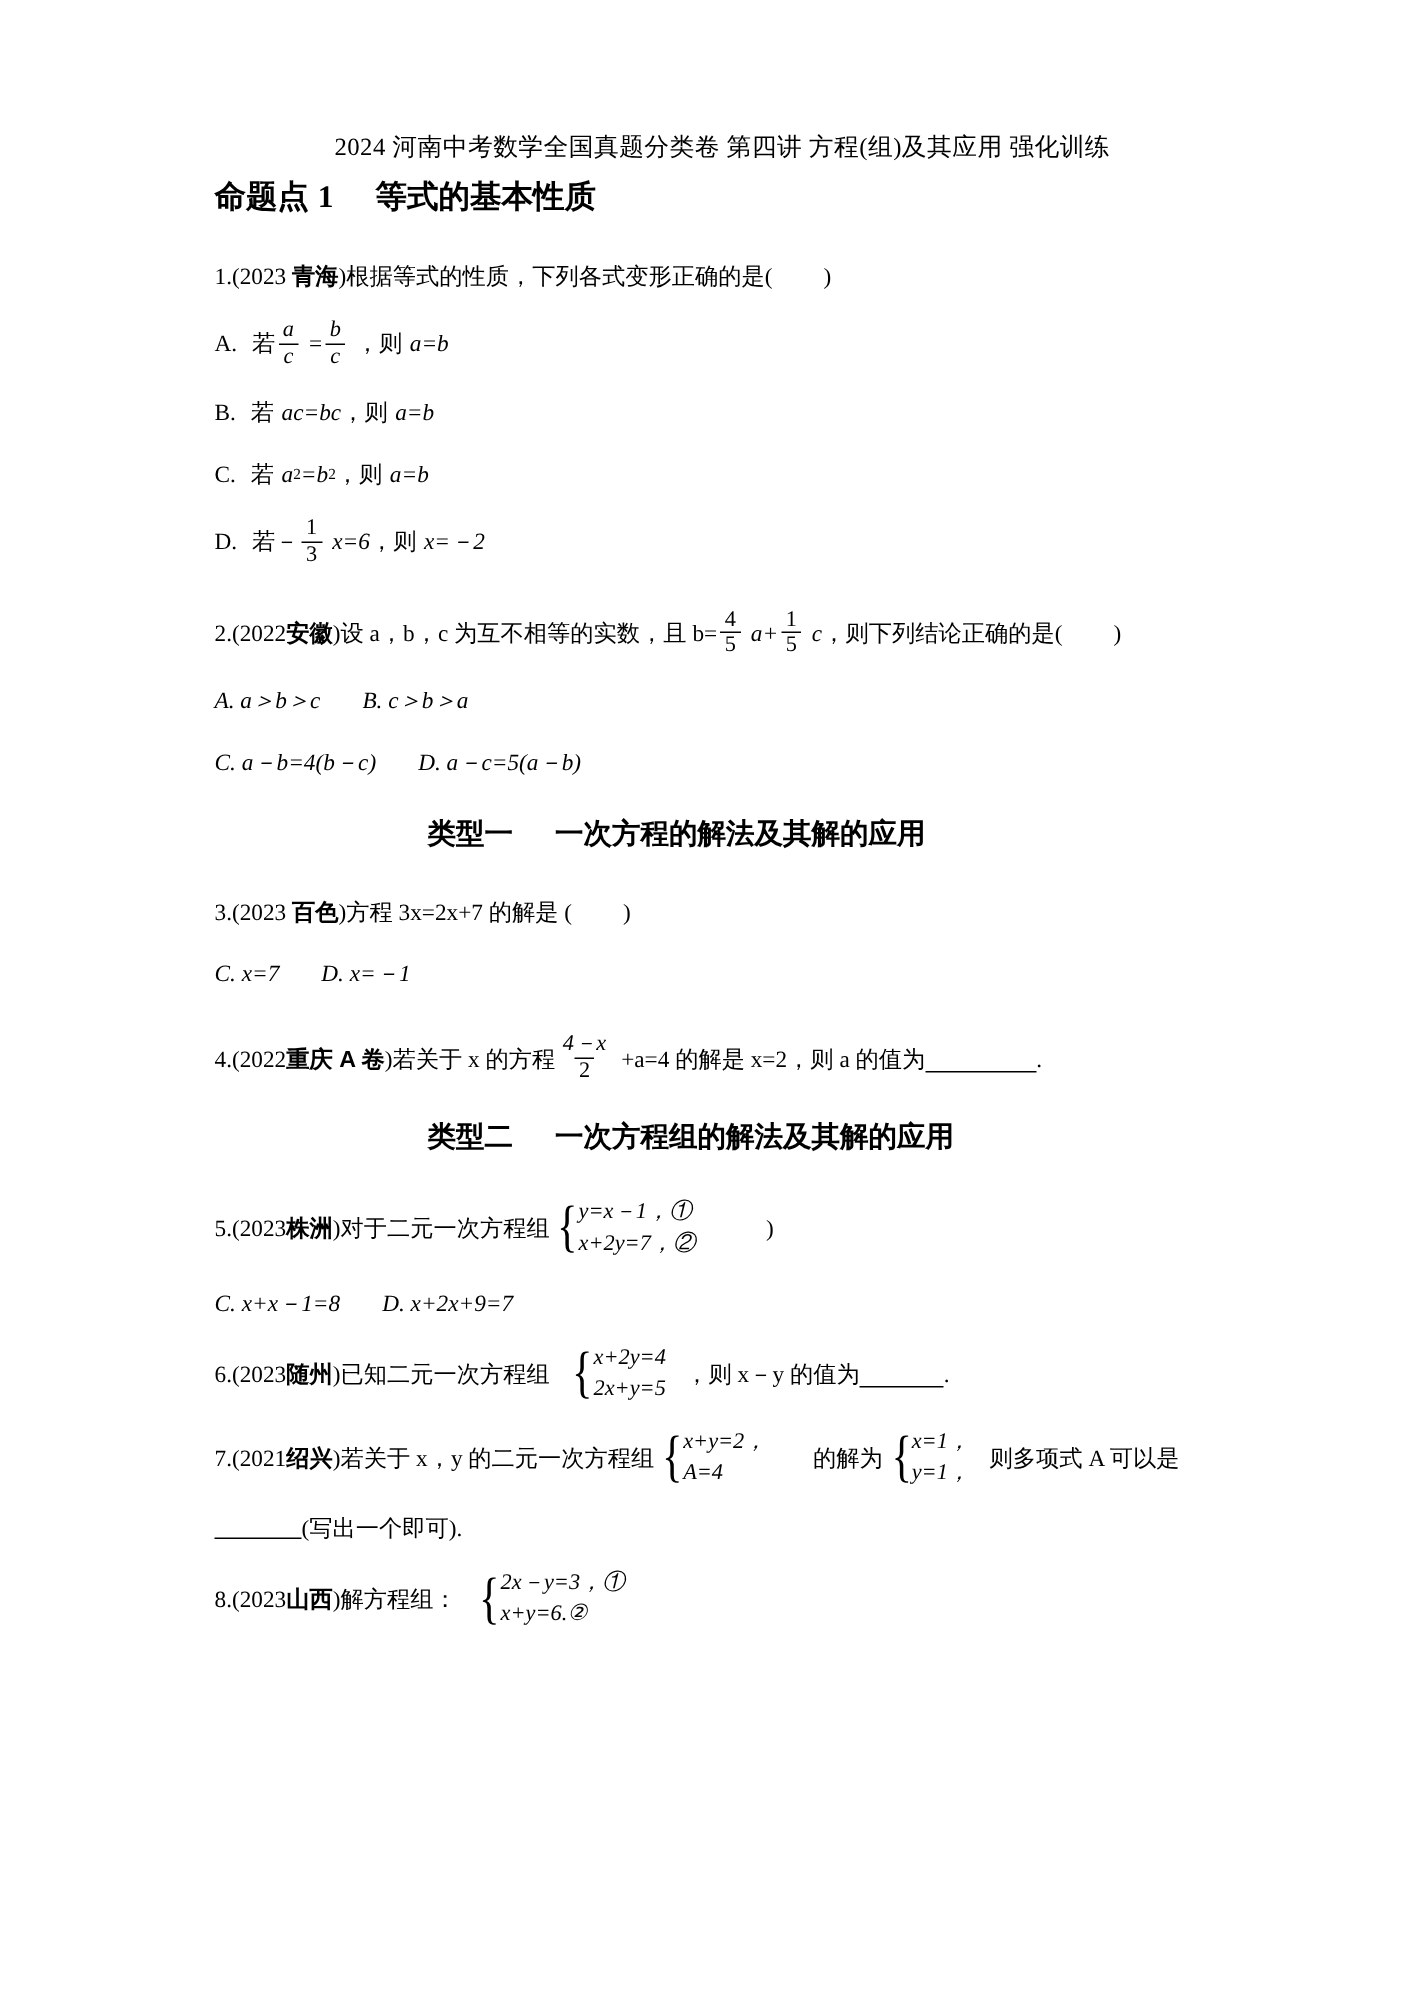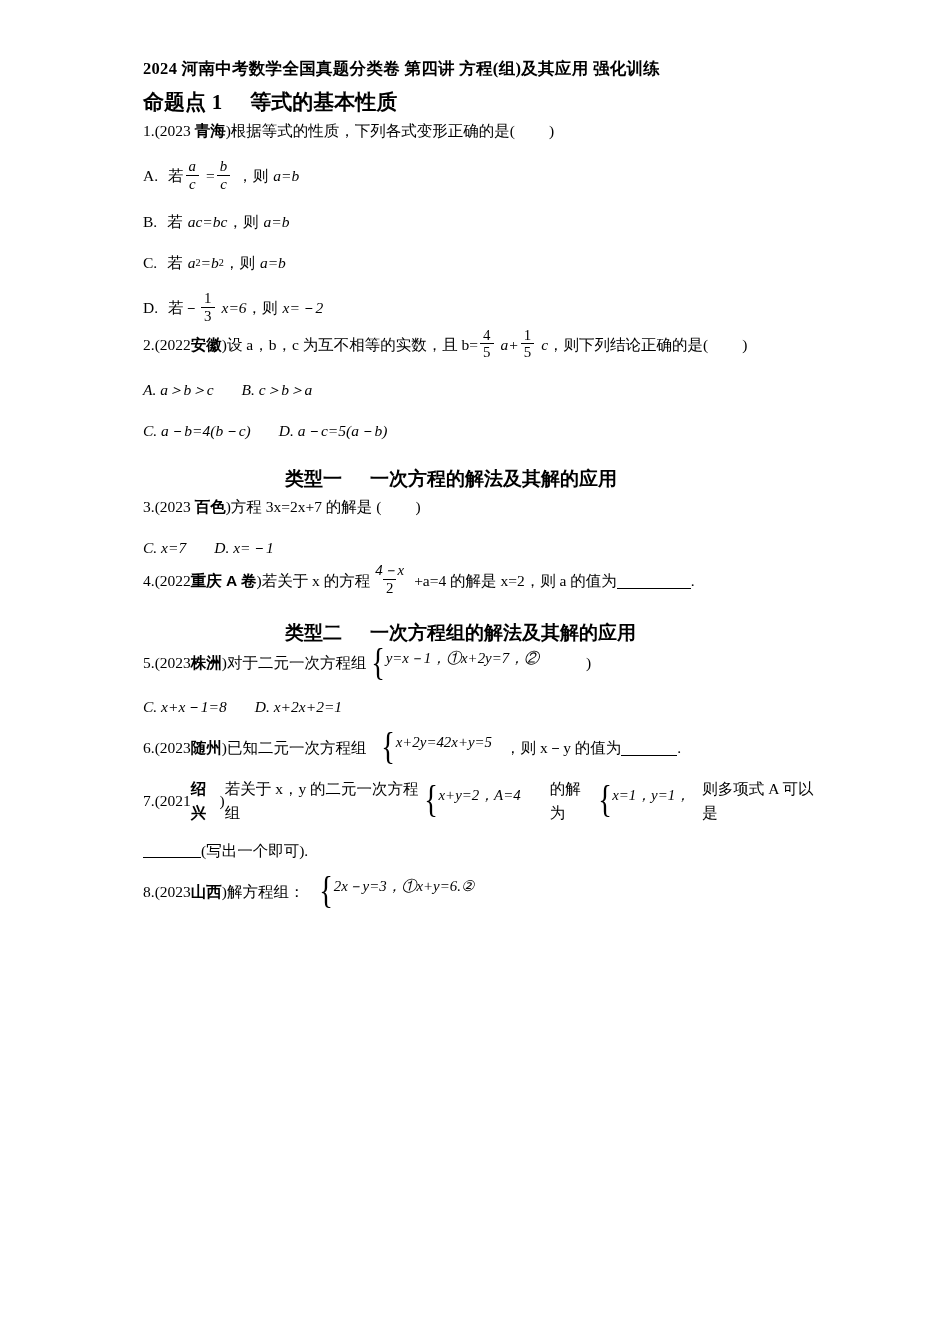--- a/index.html
+++ b/index.html
@@ -18,26 +18,26 @@
     position: relative;
     width: 950px;
     height: 1344px;
     box-sizing: border-box;
     padding: 0 130px 0 143px;
     overflow: hidden;
   }
 
   
   .doc-title {
-    text-align: left;
+    text-align: center;
     font-family: "Liberation Serif", "DejaVu Serif", serif;
-    font-weight: bold;
+    font-weight: normal;
     font-size: 16.5px;
     letter-spacing: .3px;
-    padding-top: 59px;
+    padding-top: 88px;
     line-height: 1.2;
   }
   .point-heading {
     font-family: "Liberation Sans", "DejaVu Sans", sans-serif;
     font-weight: bold;
     font-size: 21px;
     margin-top: 10px;
     line-height: 1.25;
     white-space: pre;
   }
@@ -52,21 +52,21 @@
     margin-top: 24px;
     padding-left: 142px;
     line-height: 1.25;
     white-space: pre;
   }
 
   
   .q {
     font-size: 15.5px;
     line-height: 1.55;
-    margin-top: 4px;
+    margin-top: 28px;
   }
   .q.tight { margin-top: 14px; }
   .opts {
     font-size: 15.5px;
     line-height: 1.55;
     margin-top: 17px;
   }
   .line-row {
     display: flex;
     align-items: center;
@@ -120,20 +120,21 @@
     font-size: 2.45em;
     line-height: .78;
     font-family: "Liberation Serif", "DejaVu Serif", serif;
     display: flex;
     align-items: center;
     transform: scaleX(.75);
     margin-right: -2px;
   }
   .sys .rows {
     display: flex;
+    flex-direction: column;
     justify-content: center;
     line-height: 1.42;
     font-size: .96em;
     white-space: pre;
   }
 </style>
 </head>
 <body>
 
 <div class="page">
@@ -267,21 +268,21 @@
       <span>对于二元一次方程组</span>
       <span class="sys">
         <span class="brace">{</span>
         <span class="rows"><span class="mi">y=x－1，①</span><span class="mi">x+2y=7，②</span></span>
       </span>
       <span class="sp"></span>
       <span class="paren-gap"></span>
       <span>)</span>
   </div>
 
-  <div class="opts"><span class="mi">C. x+x－1=8</span><span class="sp-lg"></span><span class="mi">D. x+2x+2=1</span></div>
+  <div class="opts"><span class="mi">C. x+x－1=8</span><span class="sp-lg"></span><span class="mi">D. x+2x+9=7</span></div>
 
   <div class="q line-row tight">
     <span>6.</span>
       <span>(2023 </span>
       <span class="src">随州</span>
       <span>)</span>
       <span>已知二元一次方程组</span>
       <span class="sp"></span>
       <span class="sys">
         <span class="brace">{</span>

